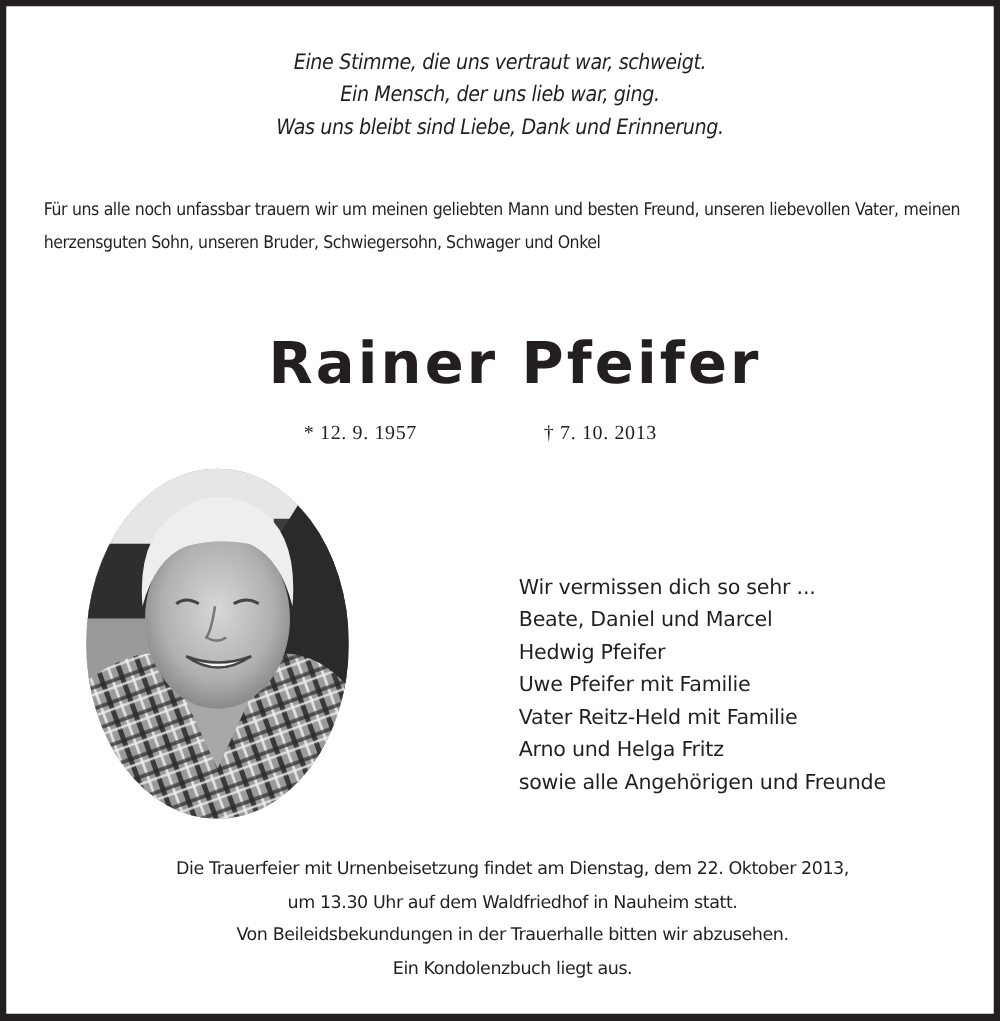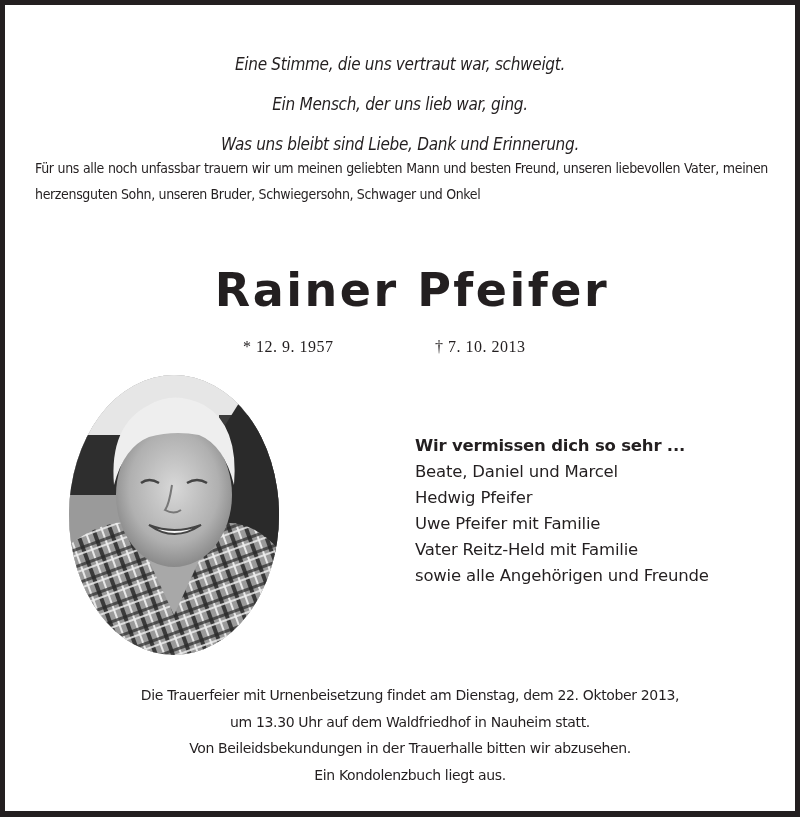--- a/index.html
+++ b/index.html
@@ -1,27 +1,27 @@
 <!DOCTYPE html>
 <html><head>
 <meta charset="utf-8">
 <style>
   html, body { margin:0; padding:0; }
   body { width:800px; height:817px; background:#231f20; position:relative; overflow:hidden; font-family:"DejaVu Sans", sans-serif; color:#231f20; }
   .card { position:absolute; left:5px; top:5px; width:790px; height:806px; background:#ffffff; }
   .poem { position:absolute; left:0; top:32px; width:790px; text-align:center; font-style:italic; font-size:17px; line-height:26px; letter-spacing:-0.3px; color:#231f20; font-family:"DejaVu Sans Condensed","DejaVu Sans", sans-serif; font-stretch:condensed; }
-  .poem div { white-space:nowrap;margin-top:14px; }
+  .poem div { white-space:nowrap; }
   .intro { position:absolute; left:30px; top:150px; width:733px; font-size:14px; line-height:26px; text-align:justify; text-align-last:left; letter-spacing:-0.35px; font-stretch:condensed; }
   .name { position:absolute; left:0; top:258px; width:790px; text-align:center; font-family:"DejaVu Sans", sans-serif; font-weight:bold; font-size:46px; letter-spacing:2.5px; color:#231f20;padding-left:12px; }
   .dates { position:absolute; top:333px; font-family:"Liberation Serif","DejaVu Serif", serif; font-size:16px; letter-spacing:0.5px; }
   .birth { left:238px; }
   .death { left:430px; }
   .photo { position:absolute; left:64px; top:370px; width:210px; height:280px; border-radius:50%; overflow:hidden; background:#888; }
   .mourners { position:absolute; left:410px; top:428px; font-size:16.5px; line-height:26px; letter-spacing:-0.2px; }
-  .mourners .lead { font-weight:bold; }
+  .mourners .lead { font-weight:normal;margin-top:24px; }
   .mourners .m { font-weight:normal; }
   .service { position:absolute; left:30px; top:677px; width:750px; font-size:14px; line-height:26.5px; letter-spacing:-0.35px;text-align:center; }
   .service div { white-space:nowrap; }
 </style>
 </head>
 <body>
 
 <div class="card">
 
   <div class="poem">
@@ -77,20 +77,21 @@
       <path d="M80 150 Q105 168 132 150 Q105 160 80 150 Z" fill="#f5f5f5" stroke="#444" stroke-width="2"></path>
     </svg>
   </div>
 
   <div class="mourners">
     <div class="lead">Wir vermissen dich so sehr ...</div>
     <div class="m">Beate, Daniel und Marcel</div>
     <div class="m">Hedwig Pfeifer</div>
     <div class="m">Uwe Pfeifer mit Familie</div>
     <div class="m">Vater Reitz-Held mit Familie</div>
+    <div class="m">Arno und Helga Fritz</div>
     <div class="m">sowie alle Angehörigen und Freunde</div>
   </div>
 
   <div class="service">
     <div>Die Trauerfeier mit Urnenbeisetzung findet am Dienstag, dem 22. Oktober 2013,</div>
     <div>um 13.30 Uhr auf dem Waldfriedhof in Nauheim statt.</div>
     <div>Von Beileidsbekundungen in der Trauerhalle bitten wir abzusehen.</div>
     <div>Ein Kondolenzbuch liegt aus.</div>
   </div>
 

